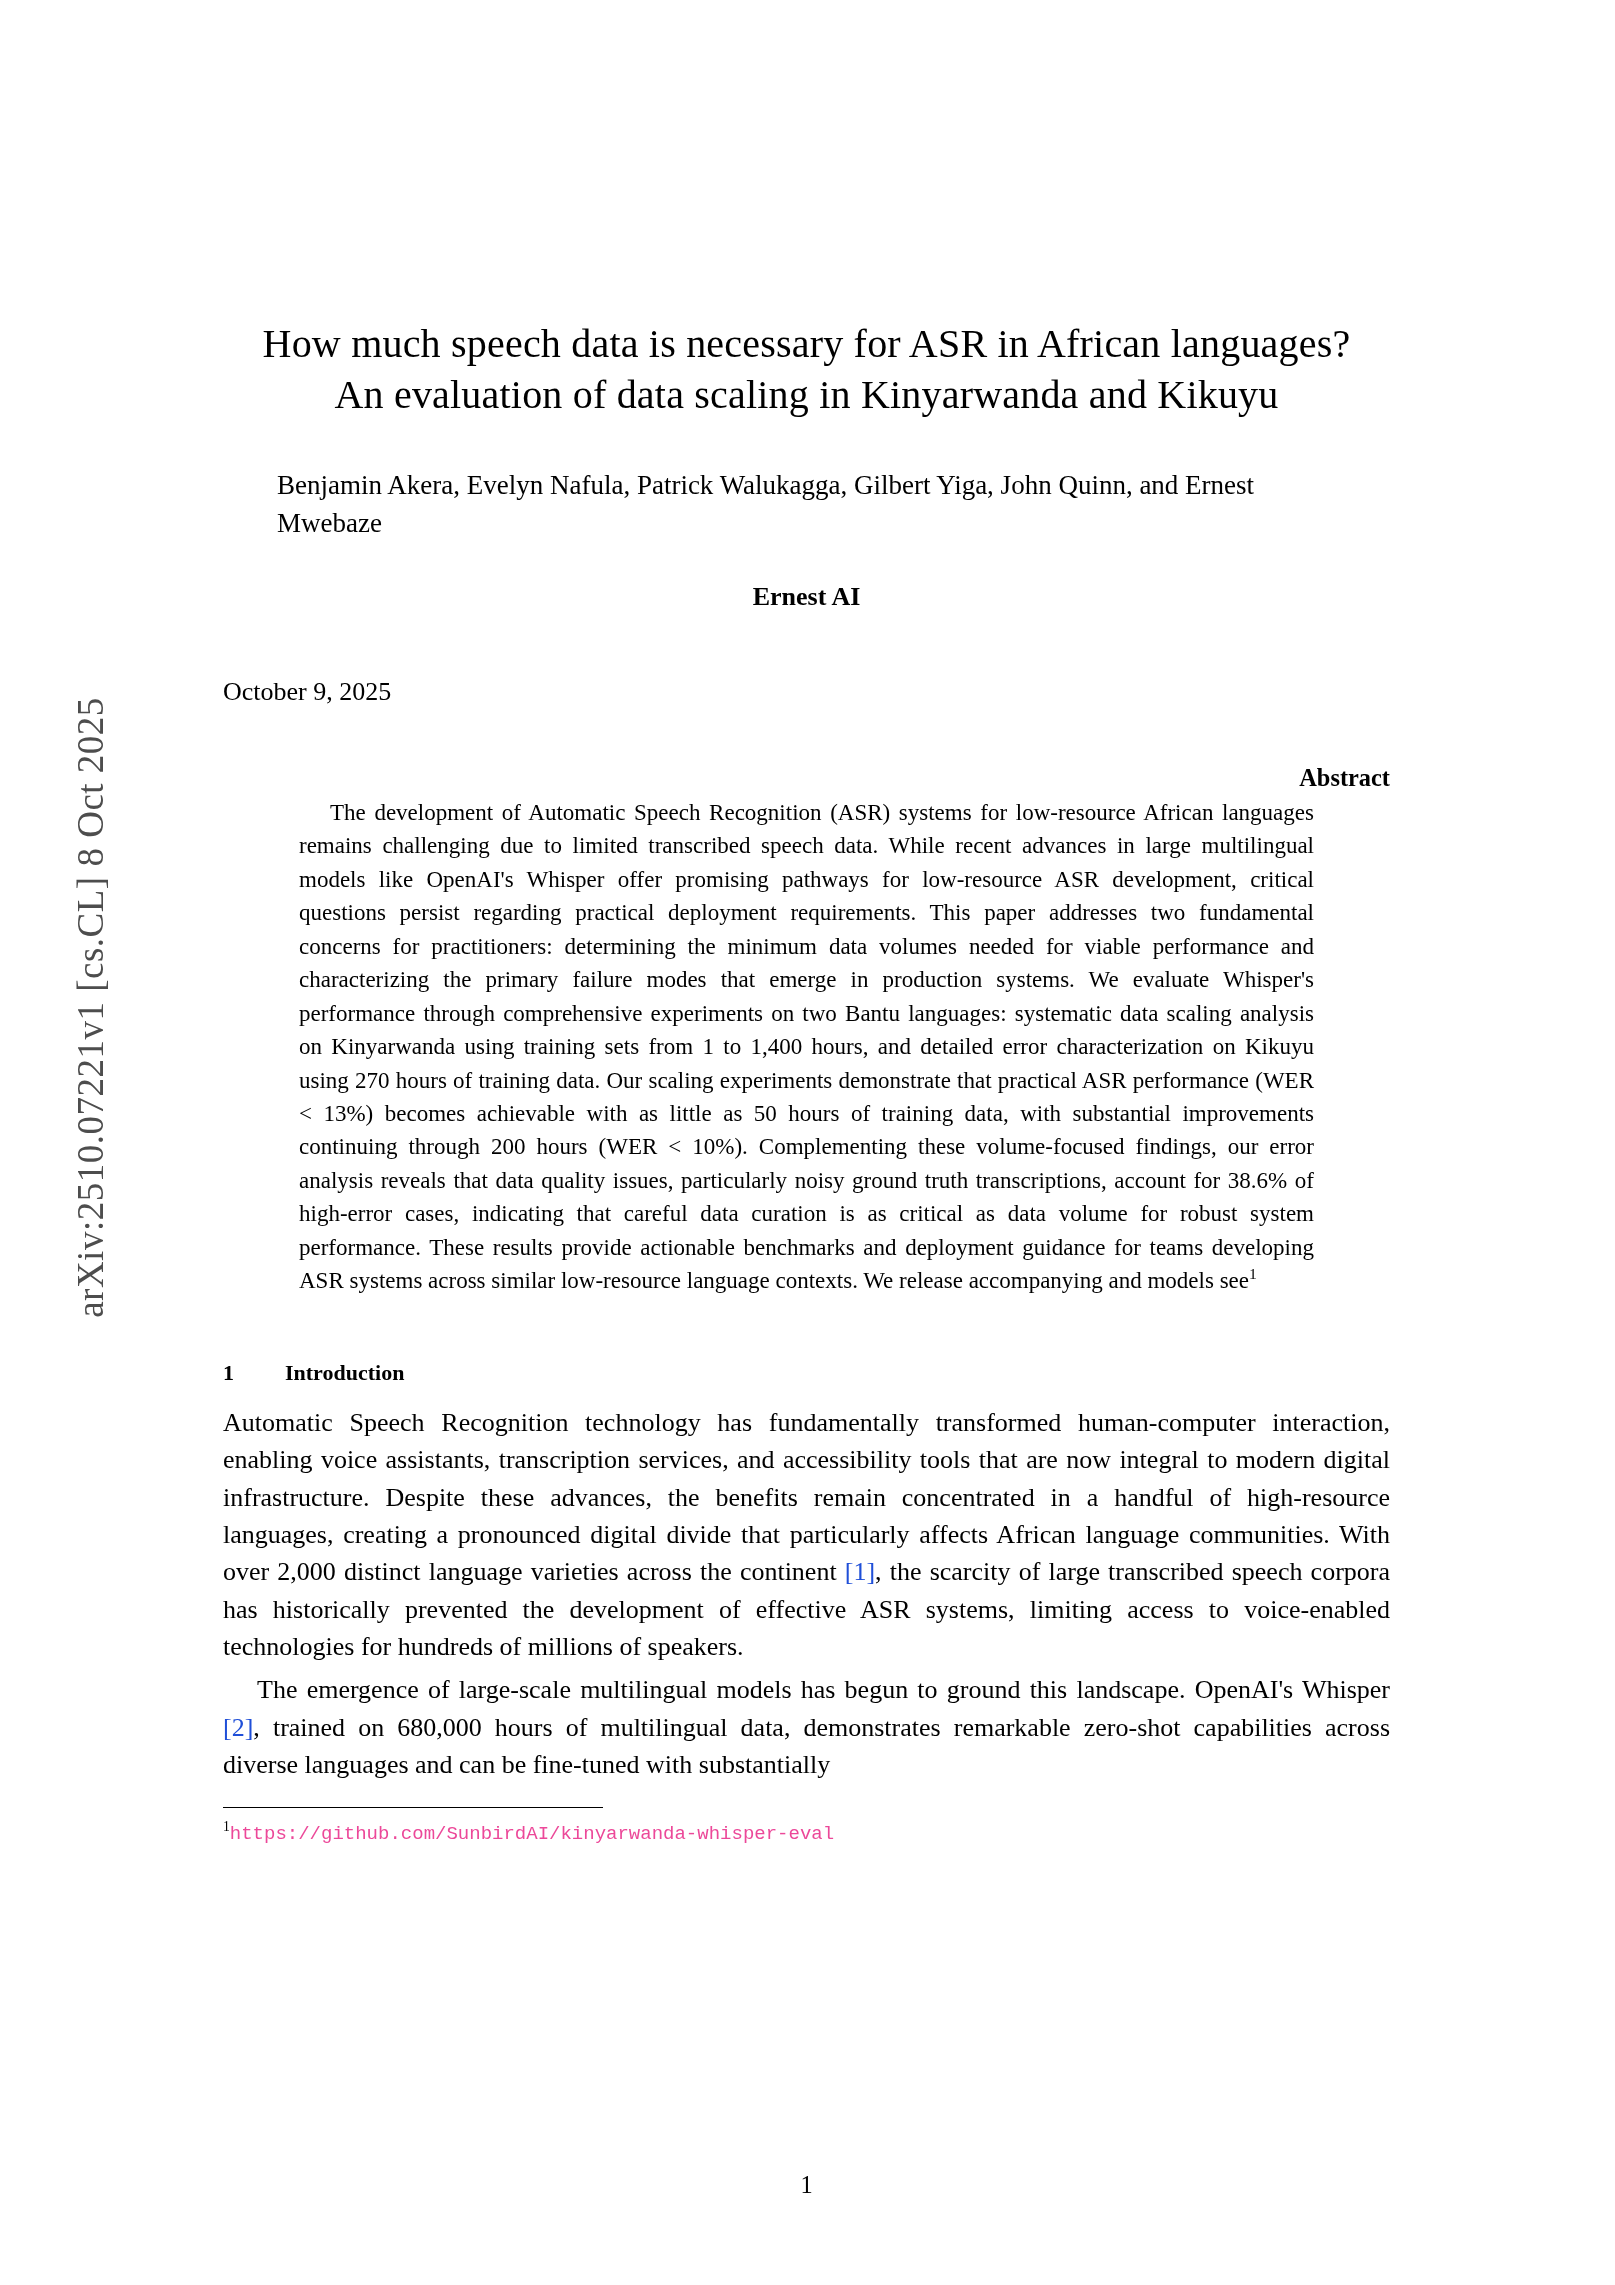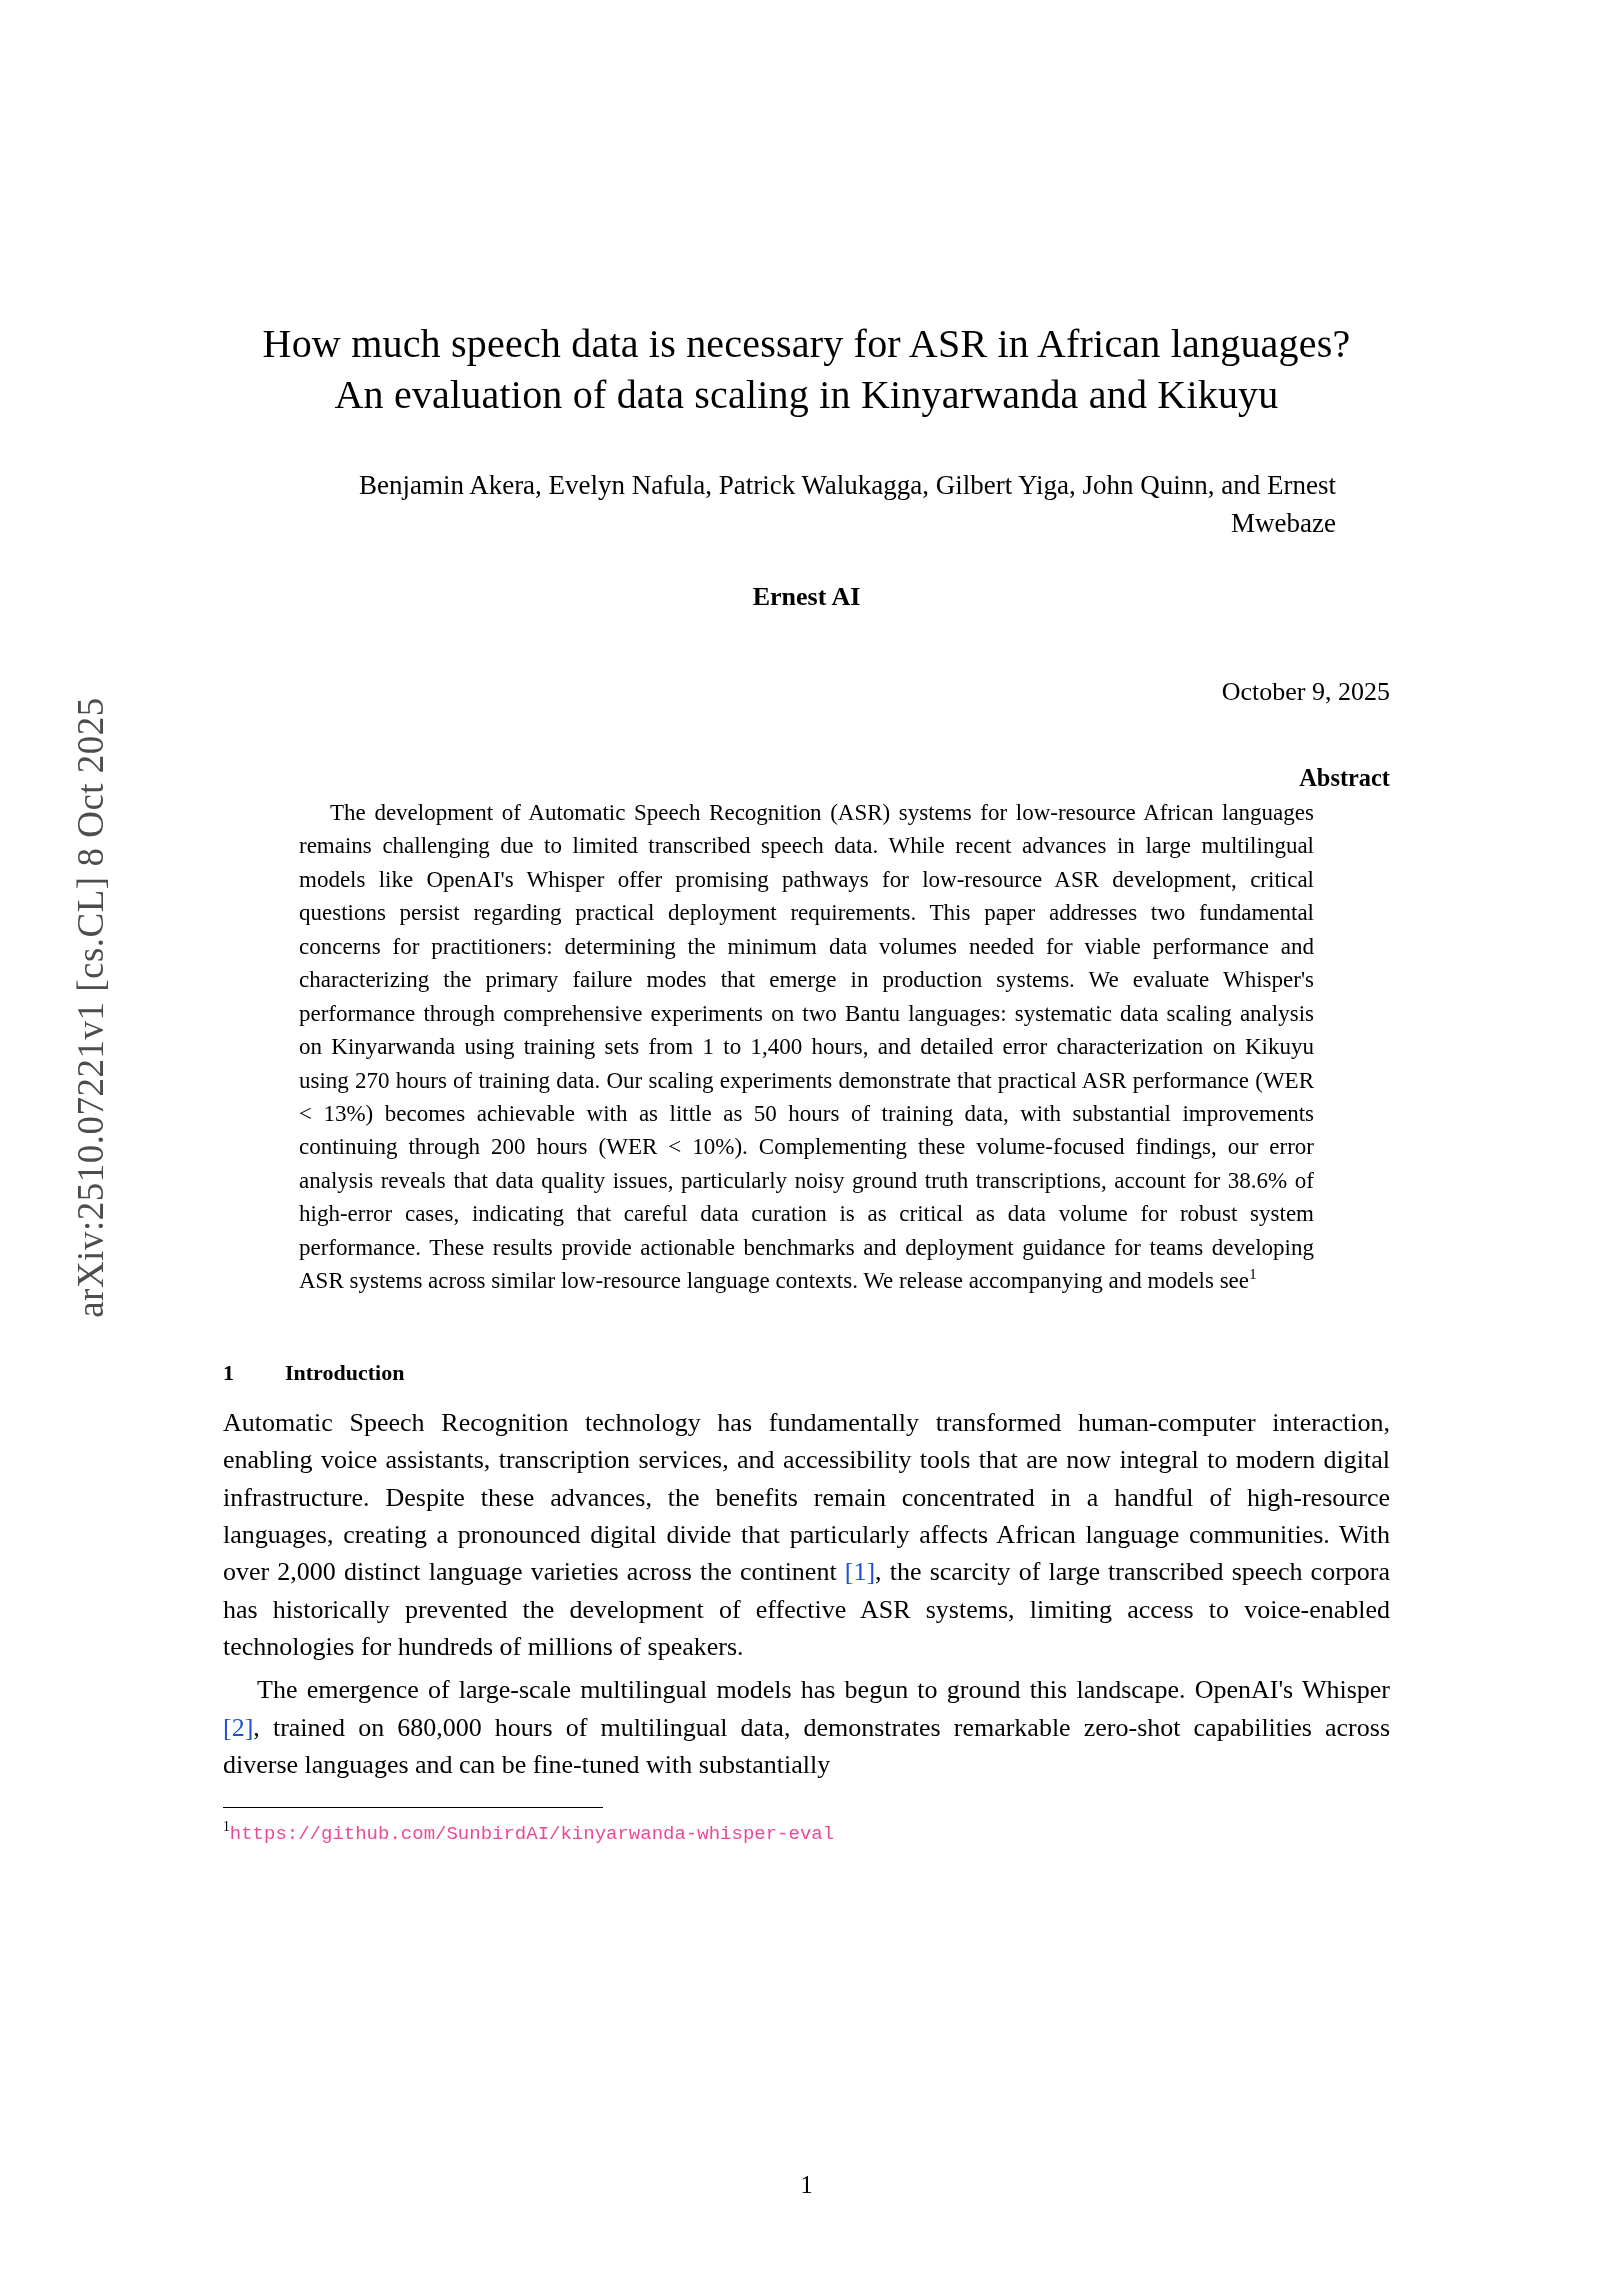--- a/index.html
+++ b/index.html
@@ -52,36 +52,36 @@
     text-align: center;
     font-size: 40px;
     font-weight: normal;
     line-height: 1.28;
     letter-spacing: 0.2px;
     padding: 0 16.3px;
   }
 
   .authors {
     margin-top: 47px;
-    text-align: right;
+    text-align: left;
     font-size: 27px;
     line-height: 1.38;
     padding: 0 54px;
   }
 
   .affiliation {
     margin-top: 40px;
     text-align: center;
     font-size: 26px;
     font-weight: bold;
   }
 
   .date {
     margin-top: 65px;
-    text-align: right;
+    text-align: left;
     font-size: 26px;
   }
 
   .abstract-head {
     margin-top: 57px;
     text-align: right;
     font-size: 24.4px;
     font-weight: bold;
   }
 

